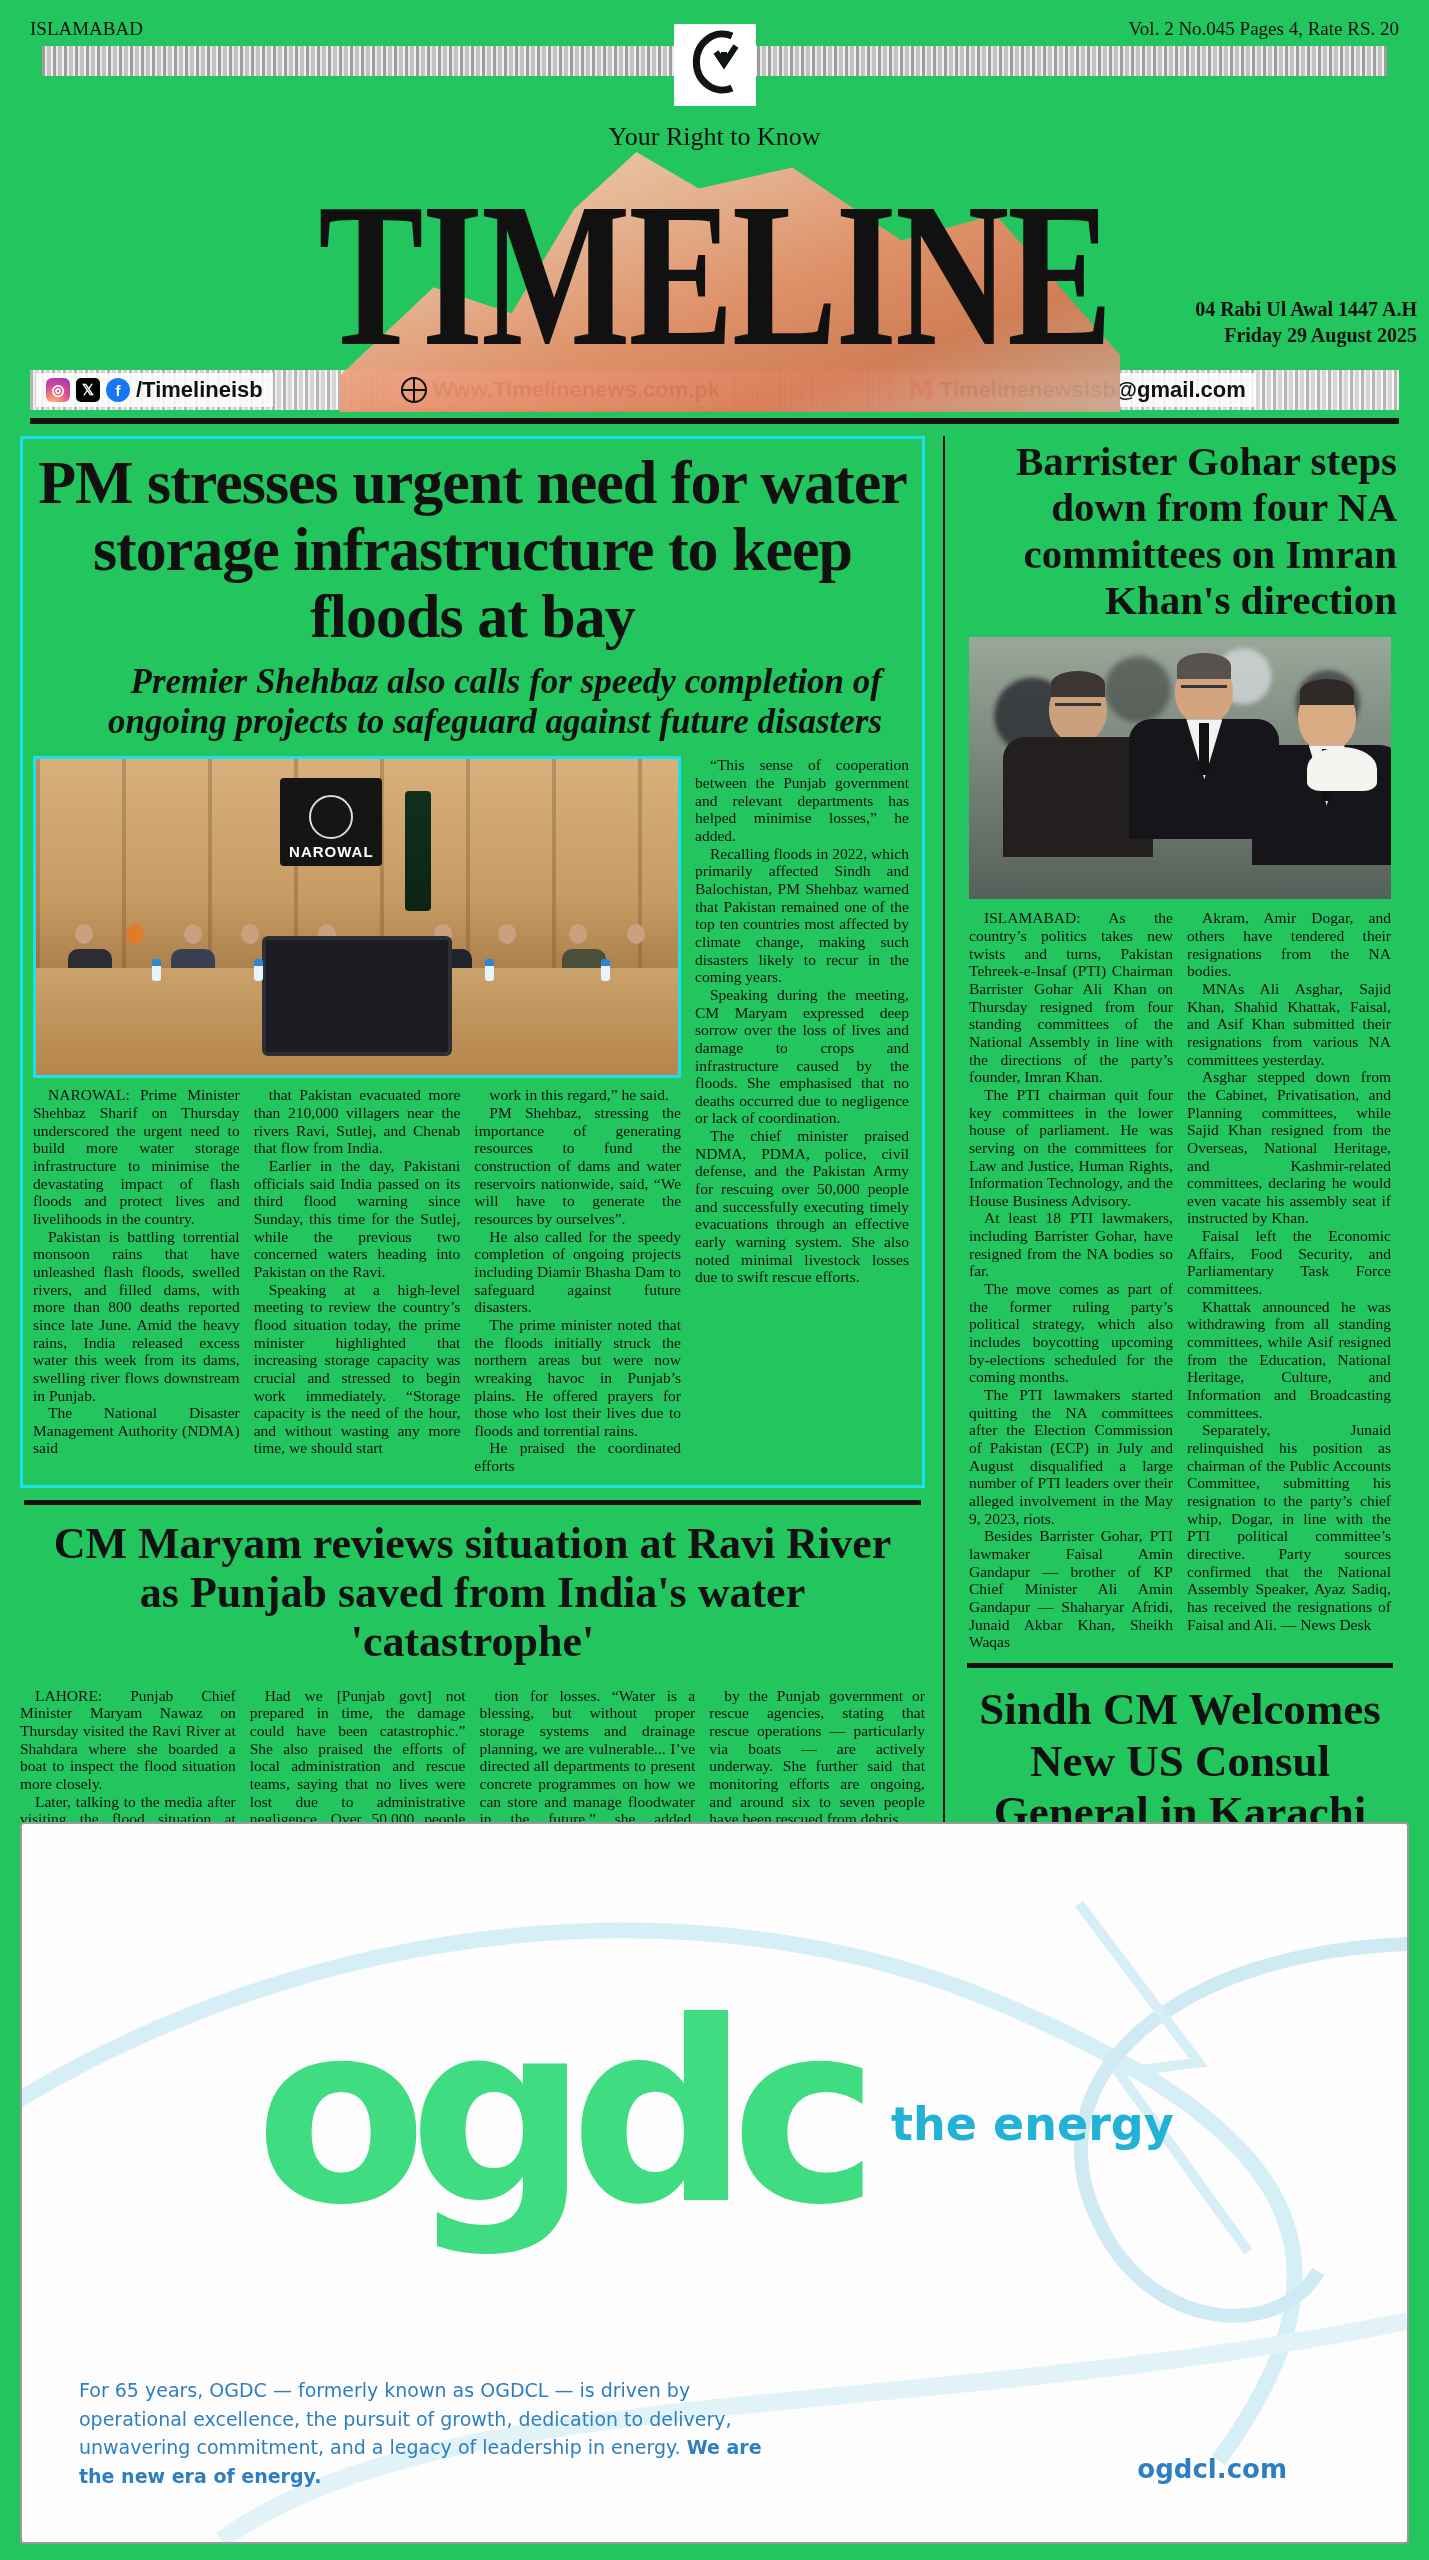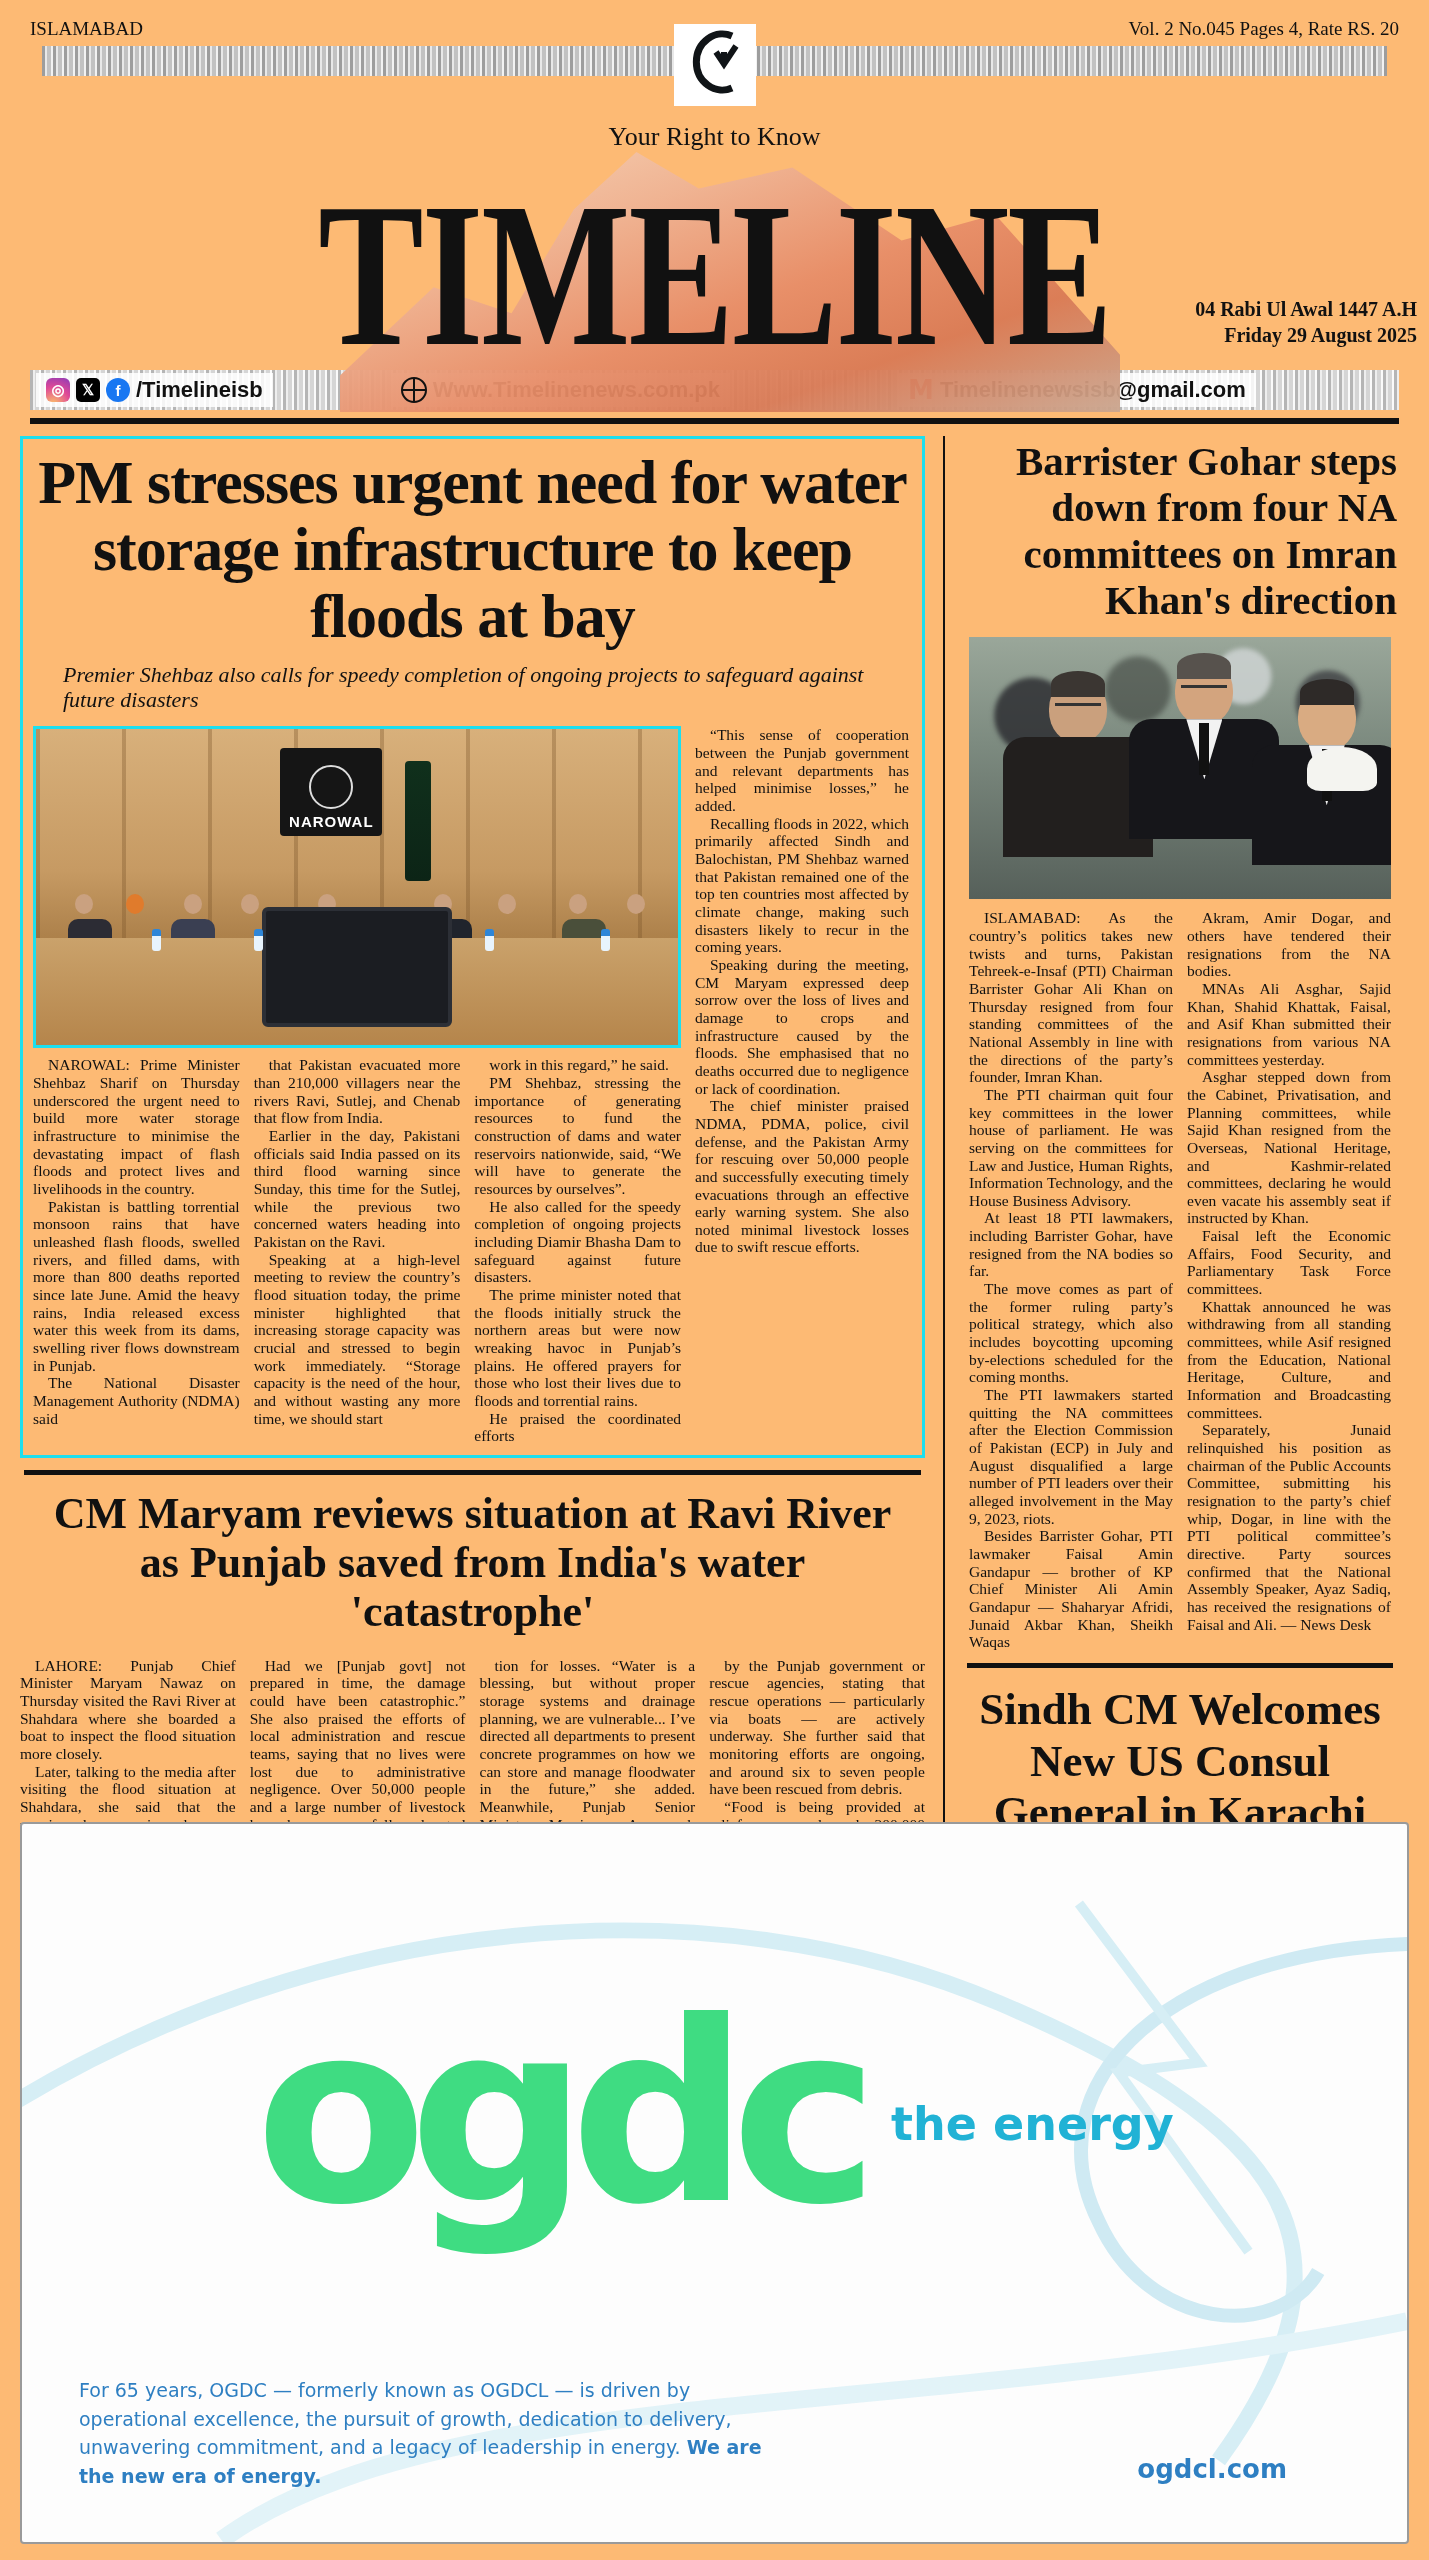--- a/index.html
+++ b/index.html
@@ -1,21 +1,21 @@
 <!DOCTYPE html>
 <html style="--accent_cyan: #1ddfee; --ogdc_green: #3fdc82; --ogdc_teal: #21b2d5; --ogdc_blue: #2e7fc2;"><head>
 <meta charset="utf-8">
 <style>
   :root{
     --accent_cyan:#1ddfee; --rule_black:#111;
     --ogdc_green:#3fdc82; --ogdc_teal:#21b2d5; --ogdc_blue:#2e7fc2; --swirl:#d6eef5;
   }
   *{box-sizing:border-box;margin:0;padding:0;}
   body{background:#e8e8e8;font-family:"Liberation Serif",serif;color:#111;}
-  .page{width:1429px;height:2560px;background:#fdba74;margin:0 auto;position:relative;overflow:hidden;}
+  .page{width:1429px;height:2560px;background:#22c55e;margin:0 auto;position:relative;overflow:hidden;}
 
   
   .topbar{display:flex;justify-content:space-between;padding:18px 30px 4px 30px;font-size:19px;}
   .barcode{height:30px;margin:2px 42px;background:repeating-linear-gradient(90deg,#9d9d9d 0 3px,#e8e8e8 3px 5px,#c2c2c2 5px 9px,#f2f2f2 9px 11px);position:relative;}
   .paperlogo{position:absolute;left:50%;top:-22px;transform:translateX(-50%);background:#fff;padding:0 12px;}
   .tagline{text-align:center;font-size:26px;margin-top:46px;}
   .masthead{position:relative;height:212px;text-align:center;}
   .mountain{position:absolute;left:340px;top:0px;width:780px;height:260px;z-index:0;
     background:linear-gradient(160deg,#f7d9c0 0%,#efb394 30%,#e78d68 55%,#d97a55 75%,#caa68f 100%);
     clip-path:polygon(38% 0,46% 14%,58% 6%,72% 34%,84% 24%,100% 78%,100% 100%,0 100%,0 86%,12% 52%,22% 62%,30% 22%);
@@ -38,21 +38,21 @@
   .mainrule{height:6px;background:var(--rule_black);margin:8px 30px 0 30px;}
 
   
   .content{display:flex;padding:12px 32px 0 20px;gap:18px;}
   .leftcol{width:905px;}
   .vdiv{width:2px;background:#111;}
   .rightcol{flex:1;}
 
   .leadbox{border:3px solid var(--accent_cyan);padding:6px 10px 10px 10px;}
   .leadbox h2{text-align:center;font-size:62px;line-height:1.08;letter-spacing:-1px;padding:4px 0 10px 0;}
-  .leadbox h3{text-align:left;font-size:22px;font-style:italic;font-weight:normal;line-height:1.15;padding:2px 30px 14px 30px;}
+  .leadbox h3{text-align:right;font-size:35px;font-style:italic;font-weight:bold;line-height:1.15;padding:2px 30px 14px 30px;}
   .leadbody{display:flex;gap:14px;}
   .leadmain{width:648px;}
   .leadphoto{border:3px solid var(--accent_cyan);height:322px;position:relative;overflow:hidden;
      background:linear-gradient(180deg,#d8b07b 0%,#c69a63 45%,#a87c46 70%,#7c5a32 100%);}
   .panels{position:absolute;inset:0;background:repeating-linear-gradient(90deg,rgba(122,84,41,.35) 0 4px,transparent 4px 86px);}
   .plaque{position:absolute;left:46%;top:6%;transform:translateX(-50%);width:102px;height:88px;background:#151515;color:#fff;display:flex;flex-direction:column;align-items:center;justify-content:flex-end;border-radius:4px;}
   .plaque .crest{width:44px;height:44px;border:2px solid #ddd;border-radius:50%;margin-bottom:4px;}
   .plaque span{font-family:"Liberation Sans",sans-serif;font-weight:bold;font-size:15px;letter-spacing:1px;padding-bottom:6px;}
   .flagpole{position:absolute;left:57.5%;top:10%;width:26px;height:120px;background:linear-gradient(180deg,#10301c,#0c2416);border-radius:4px;}
   .heads{position:absolute;left:0;top:52%;width:100%;height:24px;}

